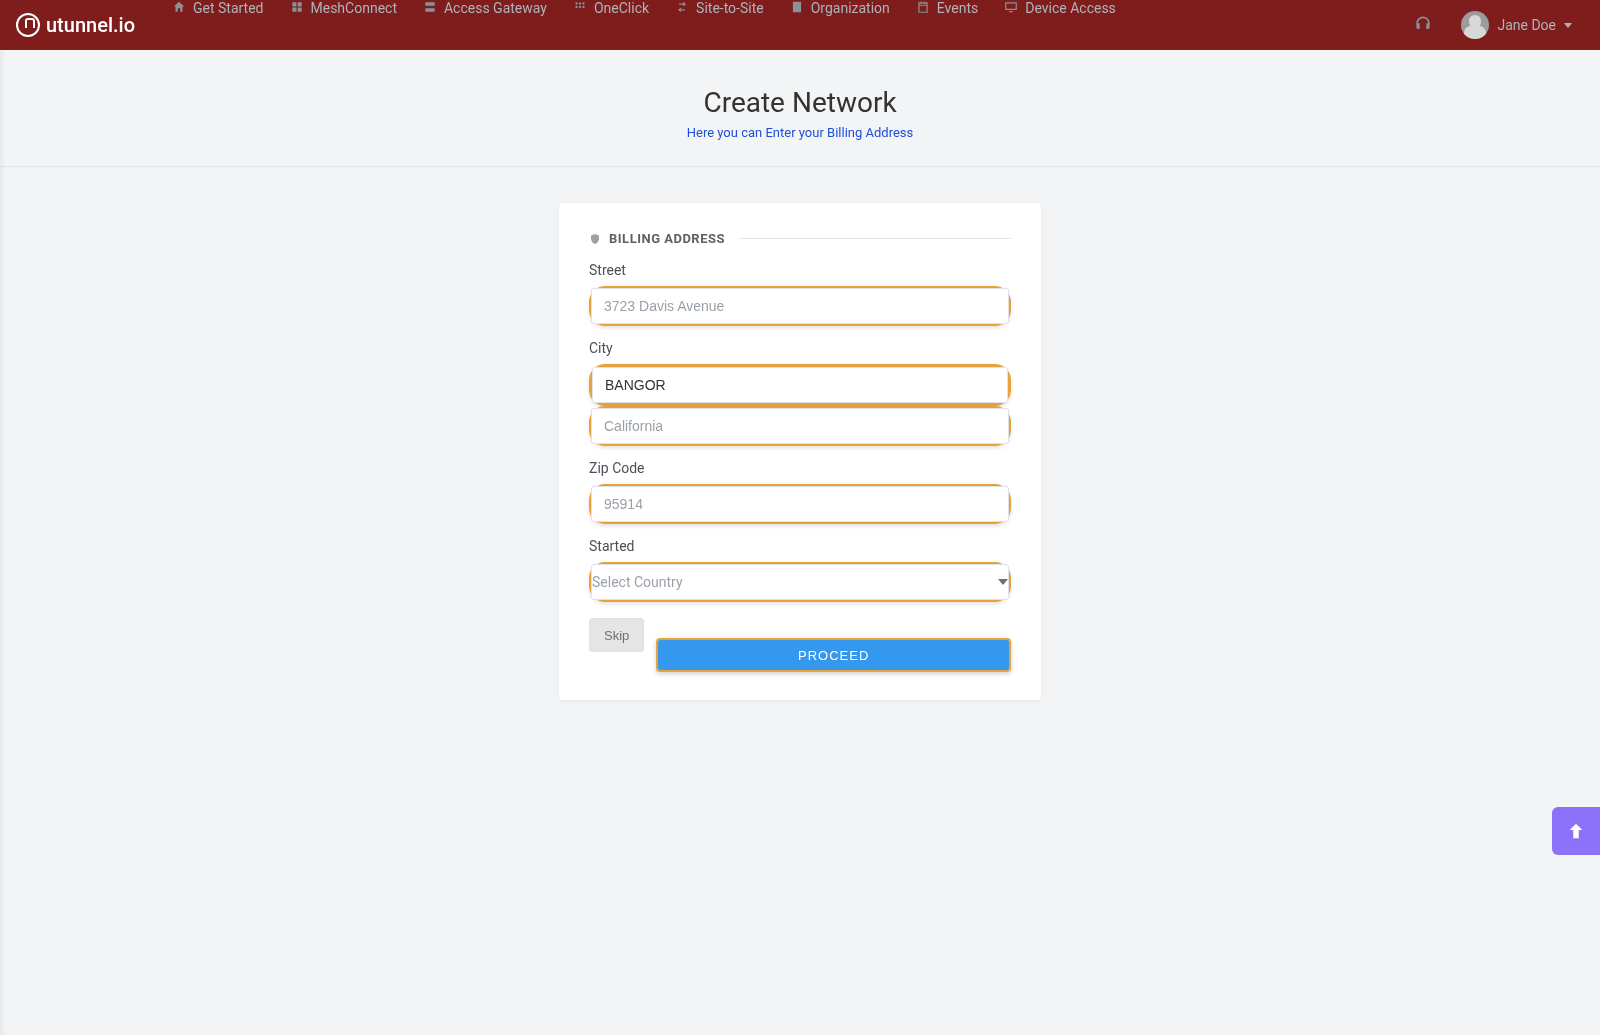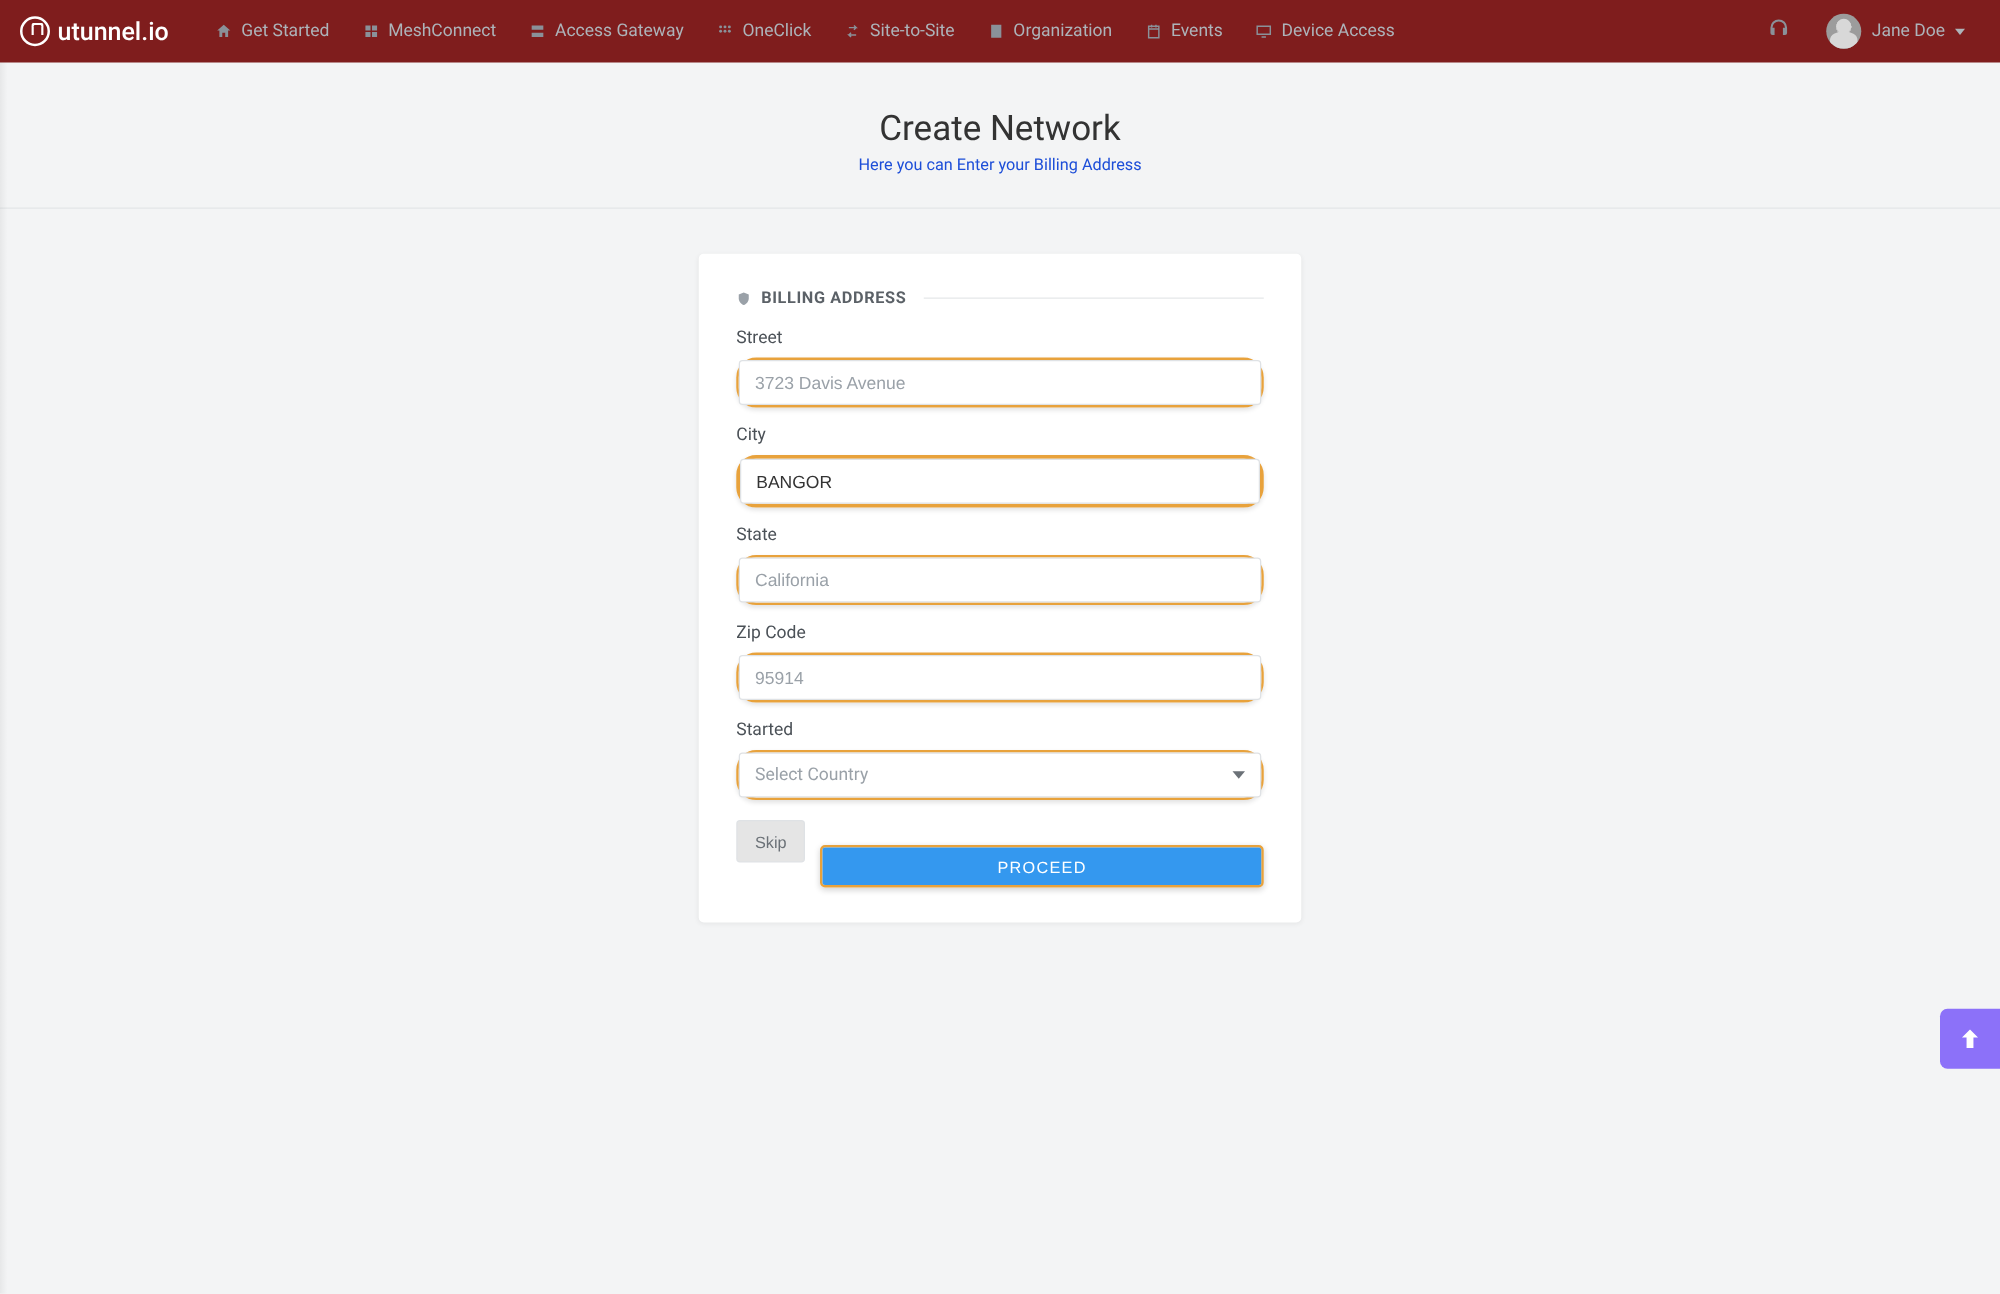--- a/index.html
+++ b/index.html
@@ -45,21 +45,21 @@
       border-radius: 3px 3px 0 0;
       top: 3px; left: 7px;
     }
     .nav {
       display: flex;
       align-items: center;
       gap: 0;
     }
     .nav-item {
       display: flex;
-      align-items: center;
+      align-items: flex-start;
       padding: 0 13px;
       height: 50px;
       cursor: pointer;
       color: #adb3b9;
     }
     .nav-item svg { width: 14px; height: 14px; margin-right: 7px; fill: #8a9199; }
     .spacer { flex: 1; }
     .headset-icon {
       padding: 0 16px;
       cursor: pointer;
@@ -171,21 +171,21 @@
       color: #333;
       outline: none;
       background: #fff;
     }
     .text-input::placeholder { color: #9aa1a8; }
     .select-input {
       width: 100%;
       height: 36px;
       border: 1px solid #dfe2e5;
       border-radius: 3px;
-      padding: 0 12px;
+      padding: 0 0;
       font-size: 14px;
       color: #9aa1a8;
       background: #fff;
       display: flex;
       align-items: center;
       justify-content: space-between;
       cursor: pointer;
     }
     .select-caret {
       width: 0; height: 0;
@@ -343,21 +343,20 @@
   <div class="field-label">Street</div>
   <div class="hl-wrap">
     <input class="text-input" type="text" placeholder="3723 Davis Avenue" value="" style="">
   </div>
 
   <div class="field-label">City</div>
   <div class="hl-wrap city-wrap">
     <input class="text-input" type="text" value="BANGOR" style="">
   </div>
 
-  <div class="field-label">State</div>
   <div class="hl-wrap">
     <input class="text-input" type="text" placeholder="California" style="">
   </div>
 
   <div class="field-label">Zip Code</div>
   <div class="hl-wrap">
     <input class="text-input" type="text" placeholder="95914" style="">
   </div>
 
   <div class="field-label">Started</div>

